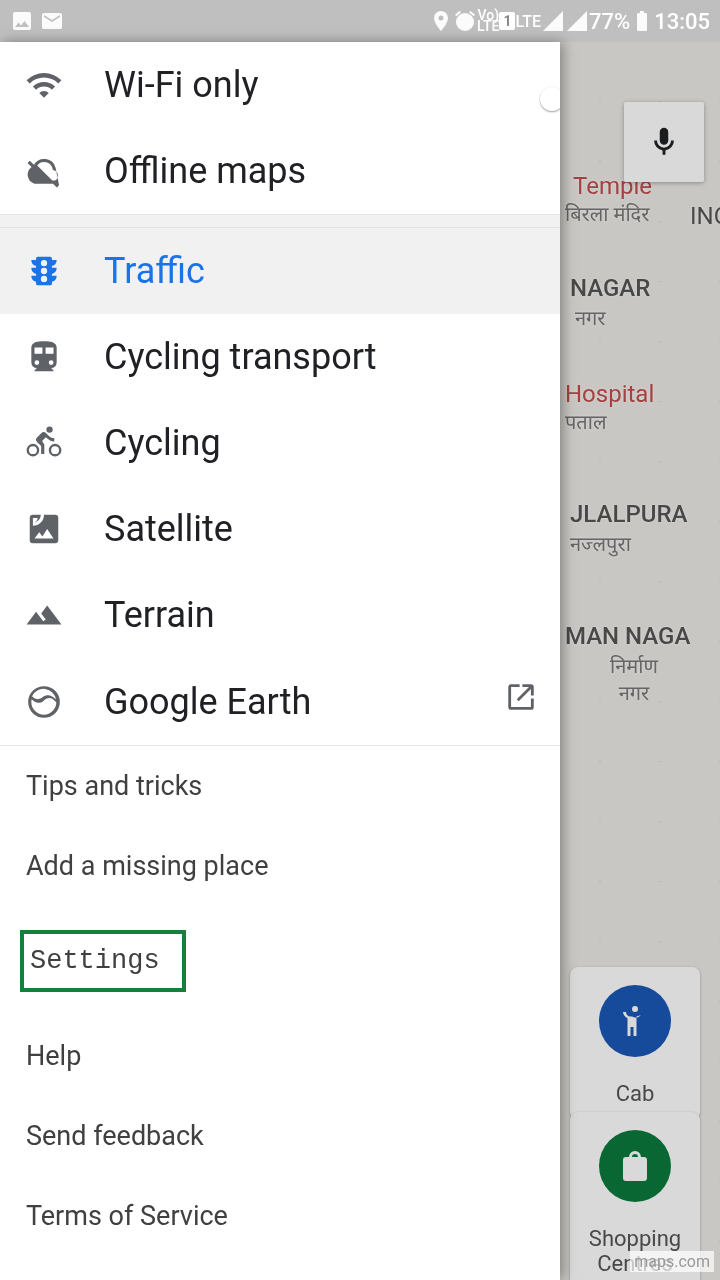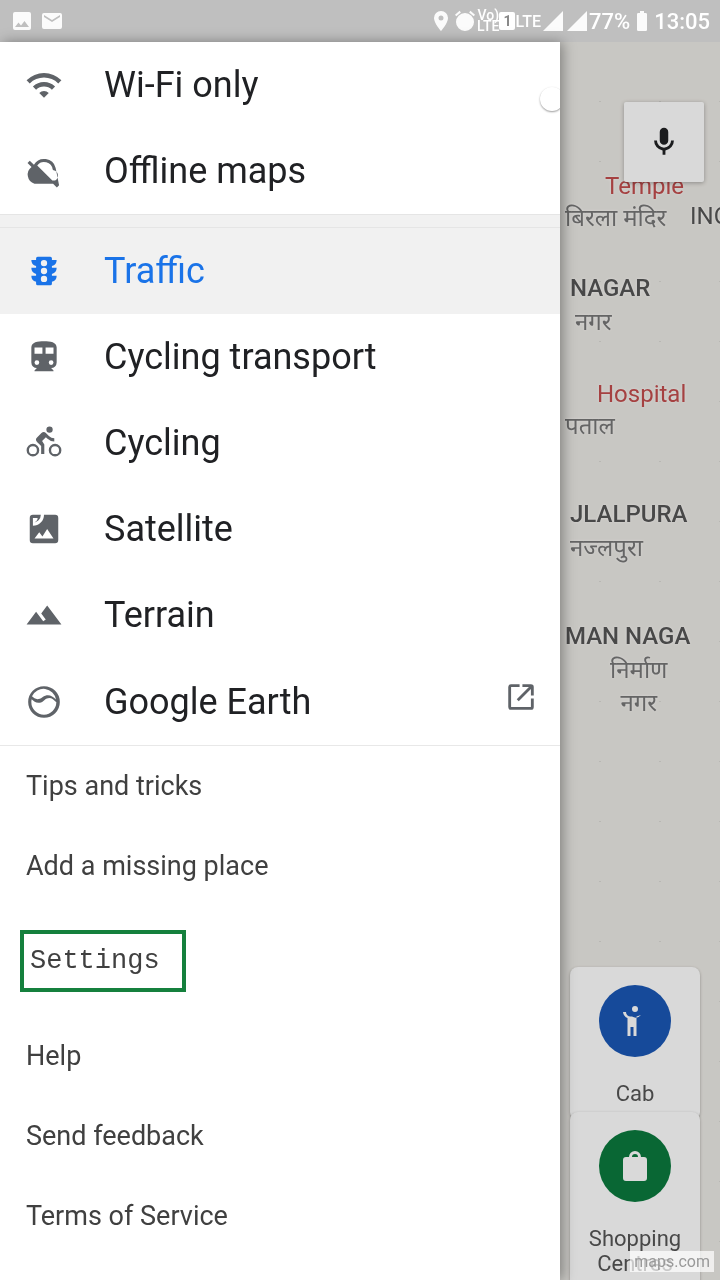--- a/index.html
+++ b/index.html
@@ -38,22 +38,22 @@
     position: absolute; inset: 0;
     background: rgba(0,0,0,.15);
   }
   .map-label {
     position: absolute;
     font-size: 24px;
     color: #555;
     font-weight: 400;
     text-shadow: 0 0 3px #fff;
   }
-  .map-label.hi { font-size: 24px; color:#777; }
-  .map-poi { color:#c24d4d;margin-left:32px; }
+  .map-label.hi { font-size: 20px; color:#777; }
+  .map-poi { color:#c24d4d; }
   .search-card {
     position: absolute;
     top: 60px; right: 16px;
     width: 80px; height: 80px;
     background: #fff;
     border-radius: 2px;
     box-shadow: 0 1px 4px rgba(0,0,0,.3);
     display:flex; align-items:center; justify-content:center;
   }
   .chip-row {

